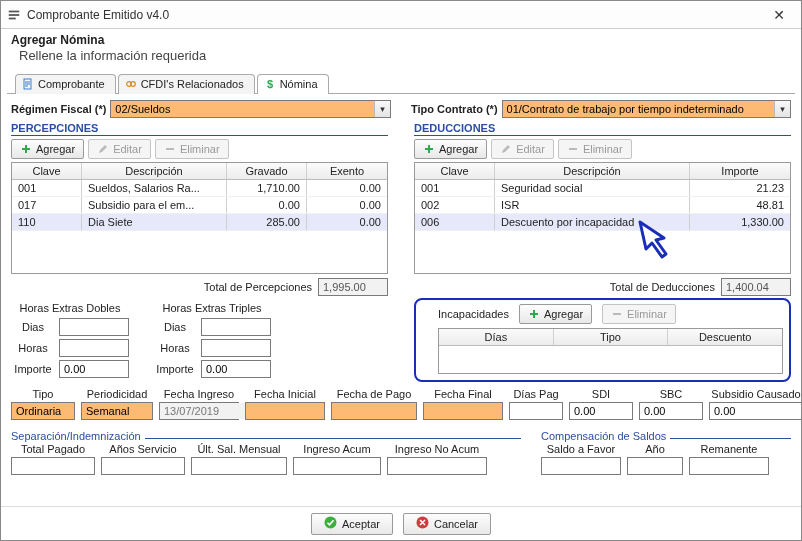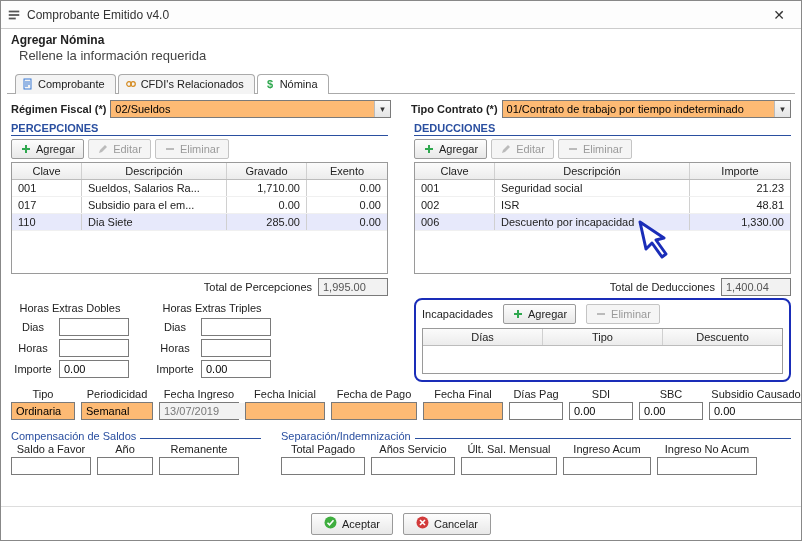--- a/index.html
+++ b/index.html
@@ -39,21 +39,21 @@
   .columns { display:flex; gap:26px; }
   .col { flex:1; min-width:0; }
   .totrow { display:flex; justify-content:flex-end; align-items:center; gap:6px; margin-top:4px; }
   .txt { border:1px solid #7a7a7a; height:18px; font-size:11px; padding:0 4px; background:#fff; }
   .txt.ro { background:#f2f2f2; color:#555; }
   .he-block { display:flex; gap:24px; margin-top:6px; }
   .he-col { text-align:center; }
   .he-col .he-title { font-size:11px; margin-bottom:4px; }
   .he-row { display:flex; align-items:center; justify-content:flex-end; gap:4px; margin-bottom:3px; }
   .he-row label { width:44px; }
-  .incap-box { border:2px solid #1a2db8; border-radius:8px; padding:4px 6px 6px 6px; margin-top:2px; }
+  .incap-box { border:2px solid #1a2db8; border-radius:8px; padding:4px 6px 6px 22px; margin-top:2px; }
   .incap-head { display:flex; align-items:center; gap:10px; margin-bottom:4px; }
   .gridrow { display:flex; gap:6px; align-items:flex-end; margin-top:6px; flex-wrap:nowrap; }
   .gcol { display:flex; flex-direction:column; }
   .gcol label { text-align:center; font-size:11px; margin-bottom:2px; white-space:nowrap; }
   .sub-group { border-top:1px solid #2a4fa0; margin-top:8px; padding-top:2px; position:relative; }
   .sub-group .sg-title { position:absolute; top:-9px; left:0; background:#fff; padding:0 4px 0 0; color:#2a4fa0; font-size:11px; font-weight:normal; }
   .footer { height:34px; display:flex; align-items:center; justify-content:center; gap:10px; border-top:1px solid #ddd; }
   .footer .fbtn { display:flex; align-items:center; gap:5px; border:1px solid #9a9a9a; background:linear-gradient(#fdfdfd,#e8e8e8); padding:2px 12px; height:22px; border-radius:2px; font-size:11px; cursor:pointer; }
   .arrow-annot { position:absolute; pointer-events:none; }
 </style>
@@ -348,58 +348,58 @@
           <label>SBC</label>
         <input class="txt" value="0.00" style="">
         </div>
       <div class="gcol" style="width:94px;">
           <label>Subsidio Causado</label>
         <input class="txt" value="0.00" style="">
         </div>
     </div>
 
     <div style="display:flex; gap:20px; margin-top:10px;">
+      <div style="flex:1;" class="sub-group">
+        <span class="sg-title">Separación/Indemnización</span>
+        <div class="gridrow" style="margin-top:2px;">
+          <div class="gcol" style="width:84px;">
+              <label>Total Pagado</label>
+              <input class="txt" style="">
+            </div>
+          <div class="gcol" style="width:84px;">
+              <label>Años Servicio</label>
+              <input class="txt" style="">
+            </div>
+          <div class="gcol" style="width:96px;">
+              <label>Últ. Sal. Mensual</label>
+              <input class="txt" style="">
+            </div>
+          <div class="gcol" style="width:88px;">
+              <label>Ingreso Acum</label>
+              <input class="txt" style="">
+            </div>
+          <div class="gcol" style="width:100px;">
+              <label>Ingreso No Acum</label>
+              <input class="txt" style="">
+            </div>
+        </div>
+      </div>
       <div style="flex:0 0 250px;" class="sub-group">
         <span class="sg-title">Compensación de Saldos</span>
         <div class="gridrow" style="margin-top:2px;">
           <div class="gcol" style="width:80px;">
               <label>Saldo a Favor</label>
               <input class="txt" style="">
             </div>
           <div class="gcol" style="width:56px;">
               <label>Año</label>
               <input class="txt" style="">
             </div>
           <div class="gcol" style="width:80px;">
               <label>Remanente</label>
-              <input class="txt" style="">
-            </div>
-        </div>
-      </div>
-      <div style="flex:1;" class="sub-group">
-        <span class="sg-title">Separación/Indemnización</span>
-        <div class="gridrow" style="margin-top:2px;">
-          <div class="gcol" style="width:84px;">
-              <label>Total Pagado</label>
-              <input class="txt" style="">
-            </div>
-          <div class="gcol" style="width:84px;">
-              <label>Años Servicio</label>
-              <input class="txt" style="">
-            </div>
-          <div class="gcol" style="width:96px;">
-              <label>Últ. Sal. Mensual</label>
-              <input class="txt" style="">
-            </div>
-          <div class="gcol" style="width:88px;">
-              <label>Ingreso Acum</label>
-              <input class="txt" style="">
-            </div>
-          <div class="gcol" style="width:100px;">
-              <label>Ingreso No Acum</label>
               <input class="txt" style="">
             </div>
         </div>
       </div>
     </div>
   </div>
 
   <div class="footer">
     <div class="fbtn">
       <span><svg width="13" height="13" viewBox="0 0 13 13">

